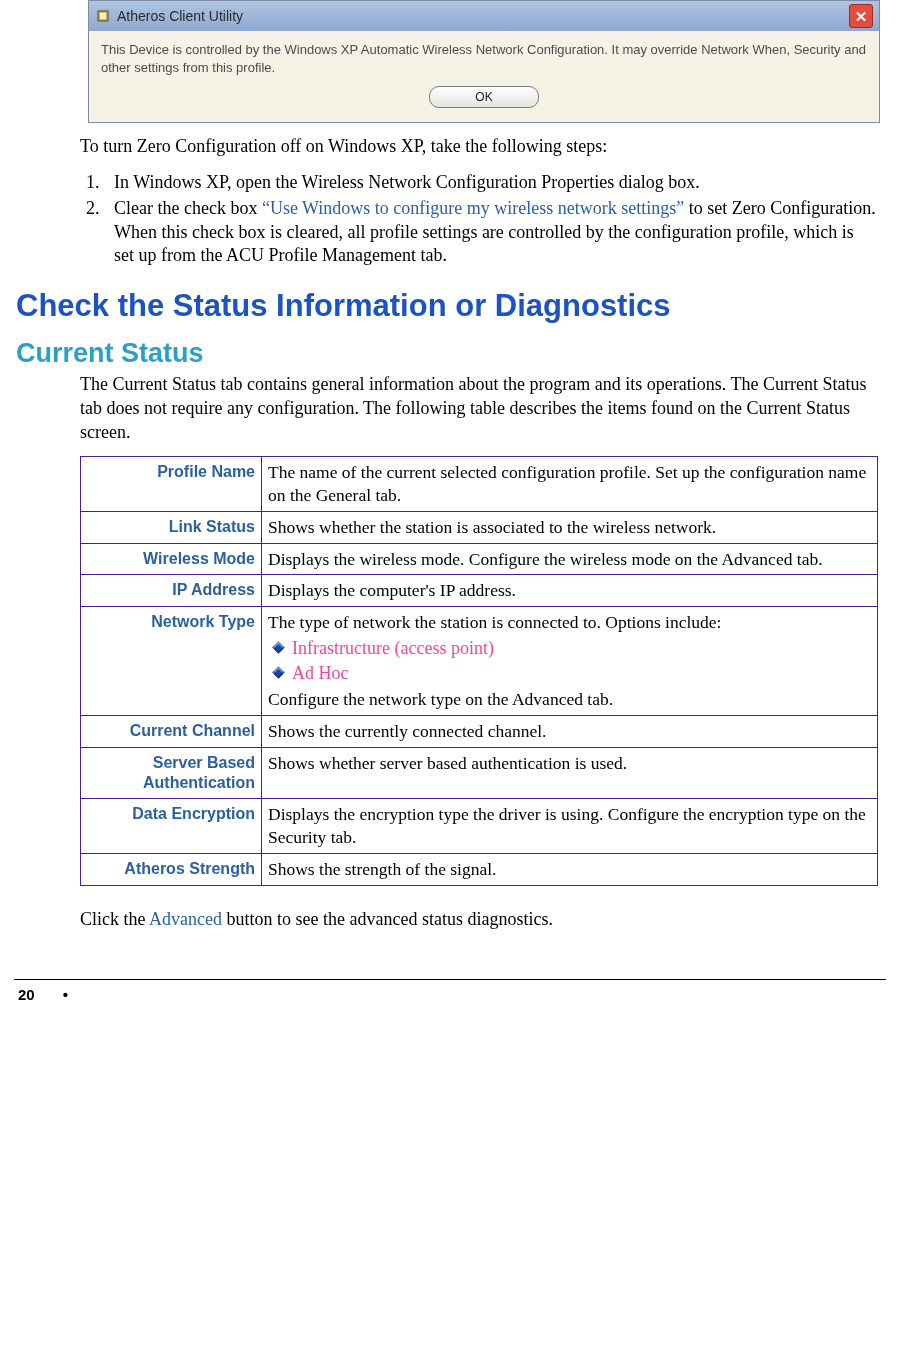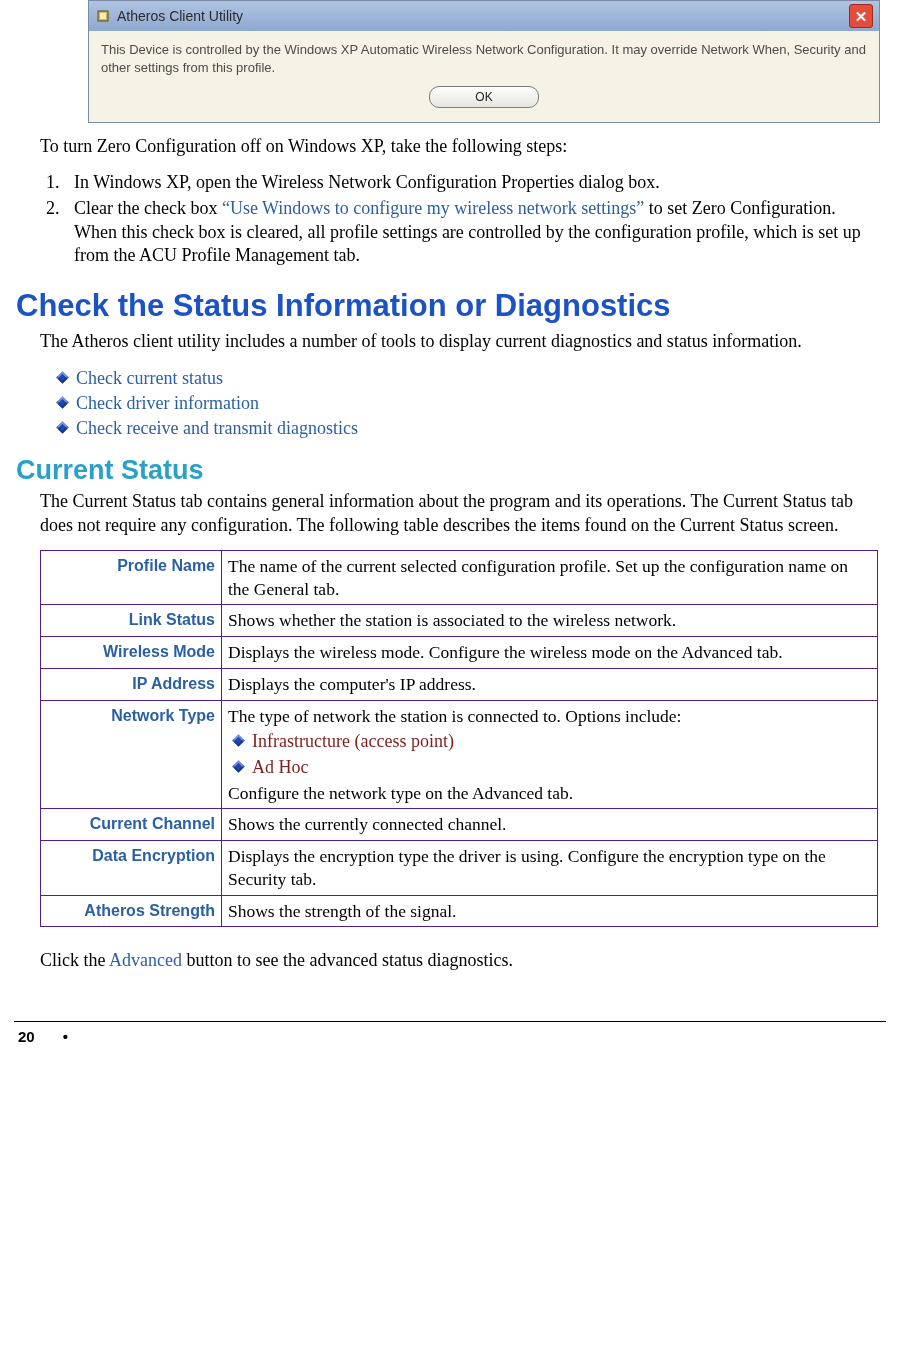--- a/index.html
+++ b/index.html
@@ -8,21 +8,21 @@
     background: #fff;
     font-family: Georgia, 'Times New Roman', serif;
     color: #000;
     width: 918px;
   }
   .page {
     padding: 0 32px 0 14px;
     box-sizing: border-box;
   }
   .indent {
-    margin-left: 26px;
+    margin-left: 66px;
     margin-right: 8px;
   }
   
   .dialog {
     margin-left: 74px;
     border: 1px solid #7b8aa5;
     width: 790px;
     background: #f5f3e6;
     font-family: Tahoma, Verdana, sans-serif;
     font-size: 13px;
@@ -127,21 +127,21 @@
     position: absolute;
     left: 0;
     top: 7px;
     width: 9px;
     height: 9px;
     transform: rotate(45deg);
     background: #1b48b8;
     box-shadow: inset -2px -2px 0 rgba(0,0,0,0.25), inset 2px 2px 0 rgba(255,255,255,0.4);
   }
   ul.diamond.inner li {
-    color: #7f1d1d;
+    color: #ec4899;
   }
   
   table.desc {
     border-collapse: collapse;
     width: 100%;
     font-size: 17.5px;
     margin-top: 4px;
     border: 1px solid #bfbfbf;
   }
   table.desc td {
@@ -201,29 +201,20 @@
     <ol class="steps">
       <li>In Windows XP, open the Wireless Network Configuration Properties dialog box.</li>
       <li>
         <span>Clear the check box </span><span class="quoted">“Use Windows to configure my wireless network settings”</span><span> to set Zero Configuration.  When this check box is cleared, all profile settings are controlled by the configuration profile, which is set up from the ACU Profile Management tab.</span>
       </li>
     </ol>
   </div>
 
   <h1 class="section">Check the Status Information or Diagnostics</h1>
 
-  <div class="indent">
-    <p class="body" style="margin-top:4px">The Atheros client utility includes a number of tools to display current diagnostics and status information.</p>
-
-    <ul class="diamond">
-      <li>Check current status</li>
-      <li>Check driver information</li>
-      <li>Check receive and transmit diagnostics</li>
-    </ul>
-  </div>
 
   <h2 class="sub">Current Status</h2>
 
   <div class="indent">
     <p class="body" style="margin-top:4px">The Current Status tab contains general information about the program and its operations. The Current Status tab does not require any configuration. The following table describes the items found on the Current Status screen.</p>
 
     <table class="desc">
       <tbody>
           <tr>
         <td class="label">Profile Name</td>
@@ -250,20 +241,24 @@
             <li>Ad Hoc</li>
           </ul>
           <span>Configure the network type on the Advanced tab.</span>
         </td>
       </tr>
       <tr>
         <td class="label">Current Channel</td>
         <td>Shows the currently connected channel.</td>
       </tr>
       <tr>
+        <td class="label">Server Based Authentication</td>
+        <td>Shows whether server based authentication is used.</td>
+      </tr>
+      <tr>
         <td class="label">Data Encryption</td>
         <td>Displays the encryption type the driver is using.   Configure the encryption type on the Security tab.</td>
       </tr>
       <tr>
         <td class="label">Atheros Strength</td>
         <td>Shows the strength of the signal.</td>
       </tr>
     </tbody>
       </table>
 

